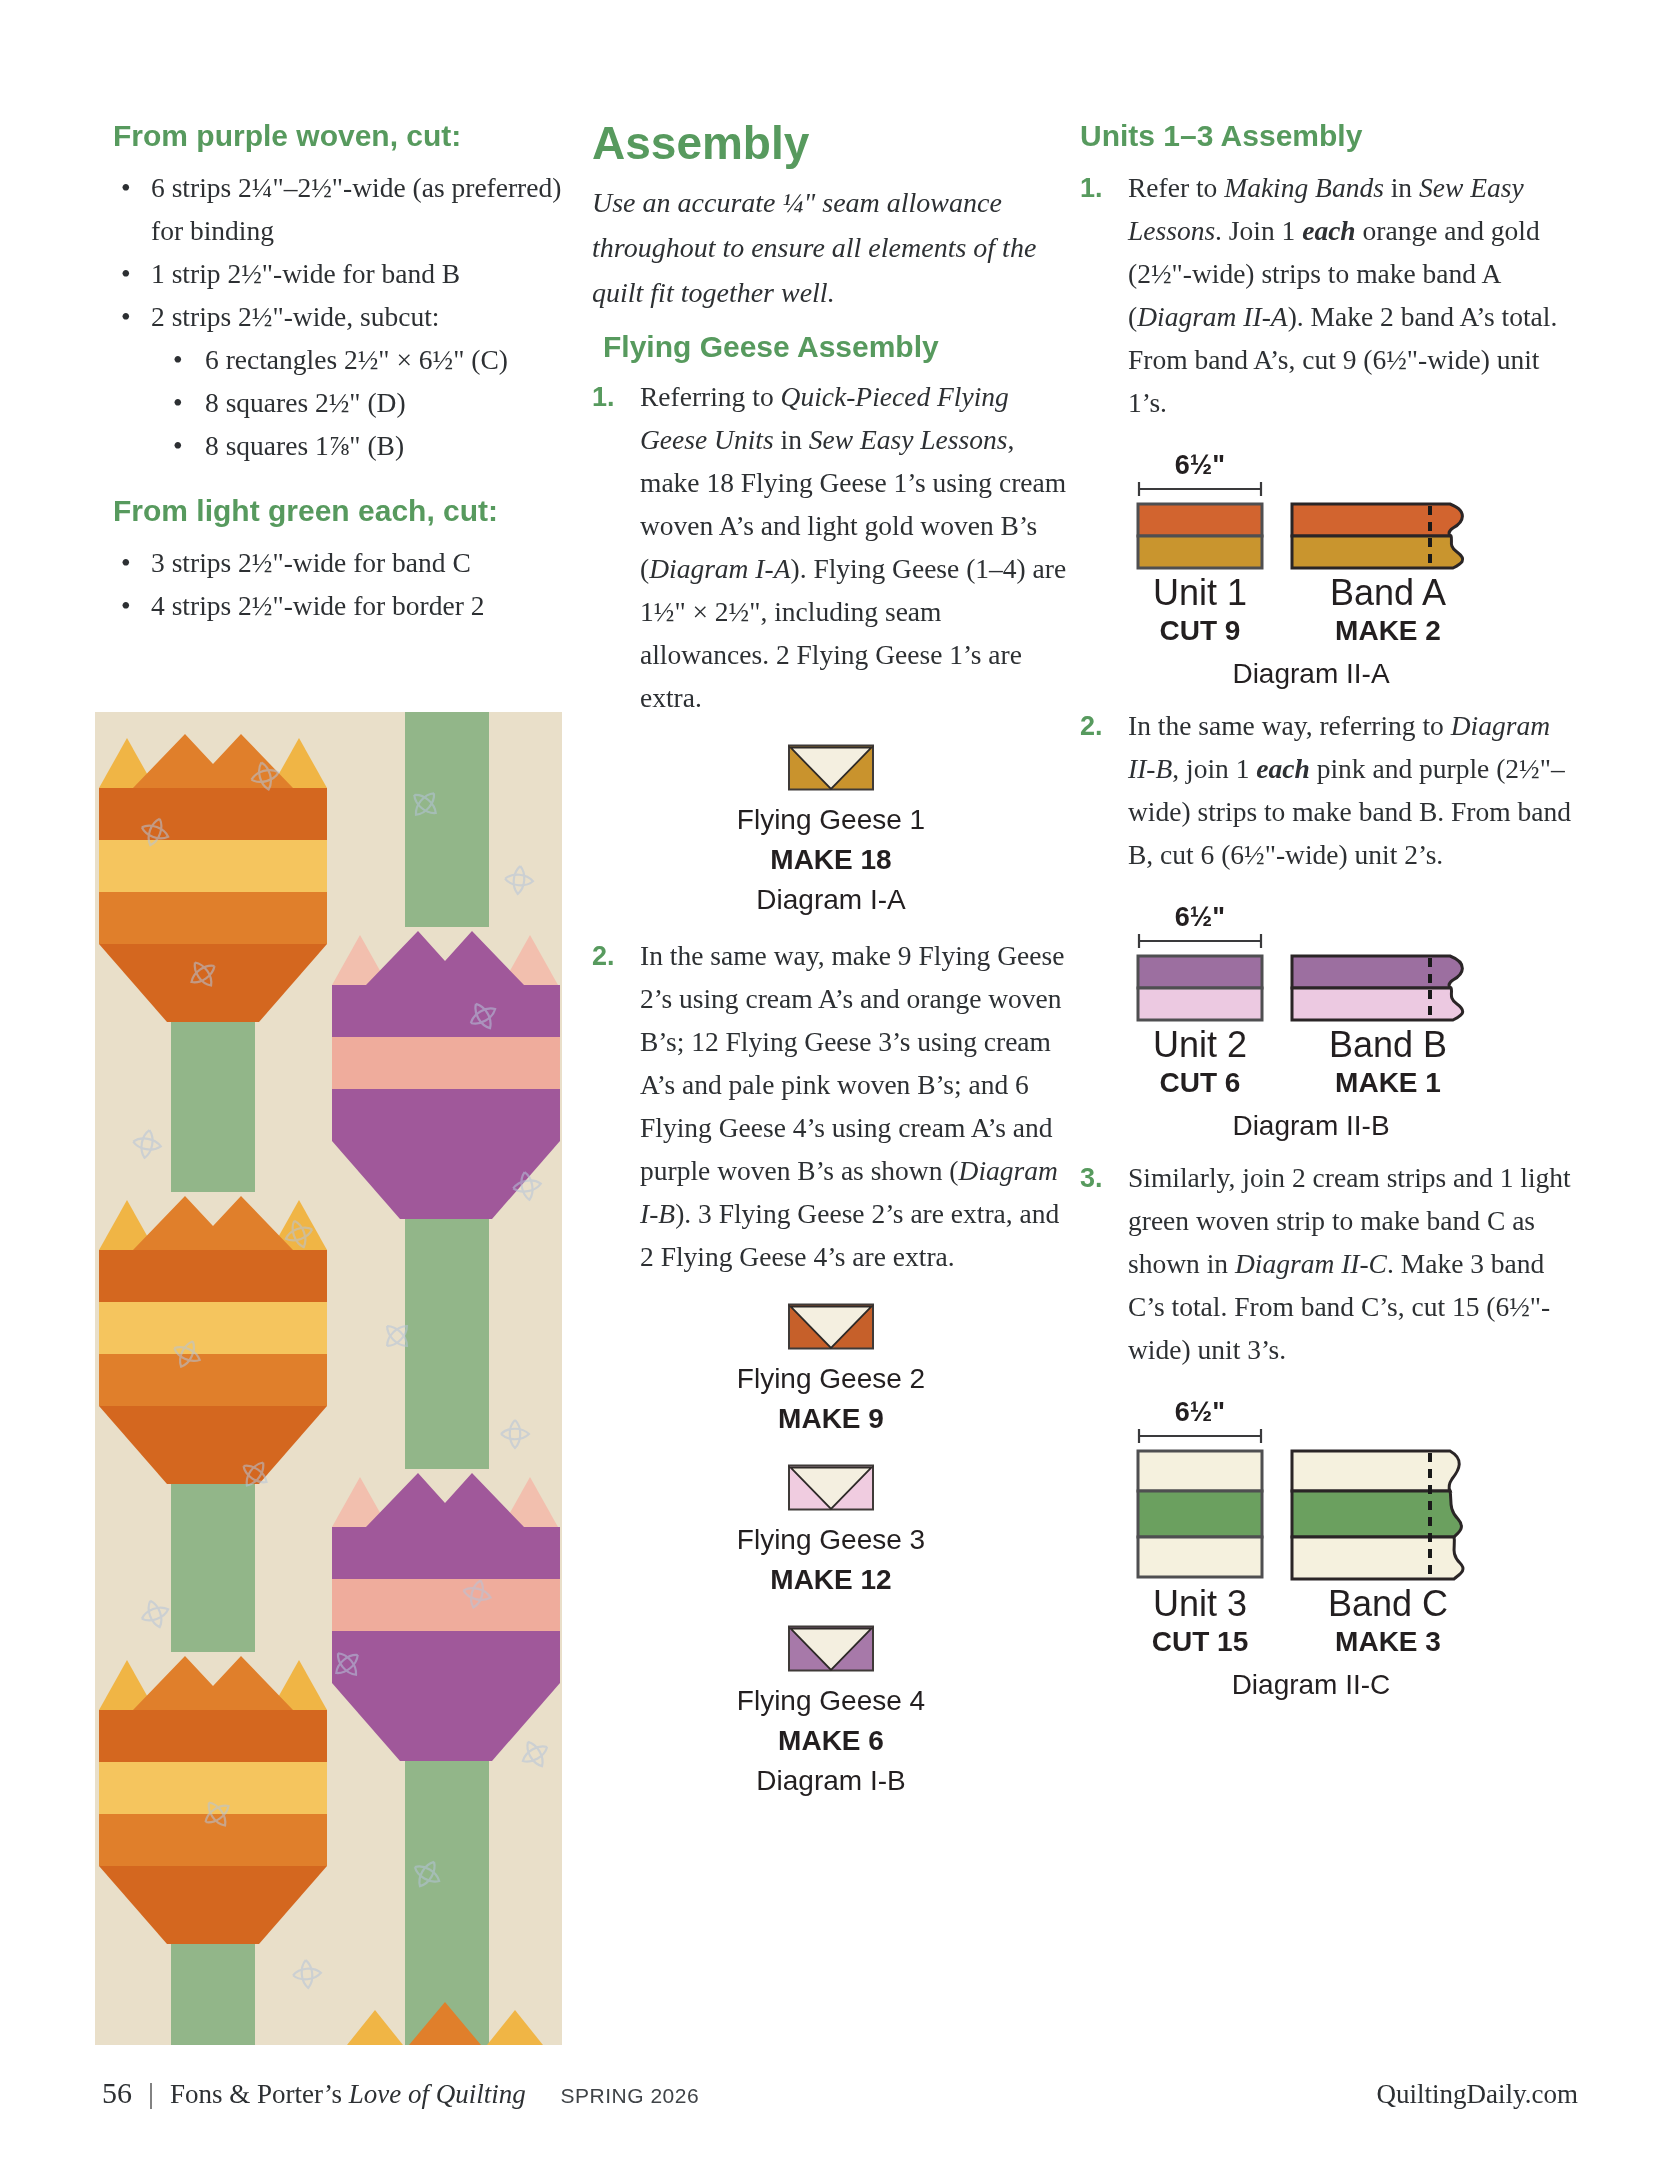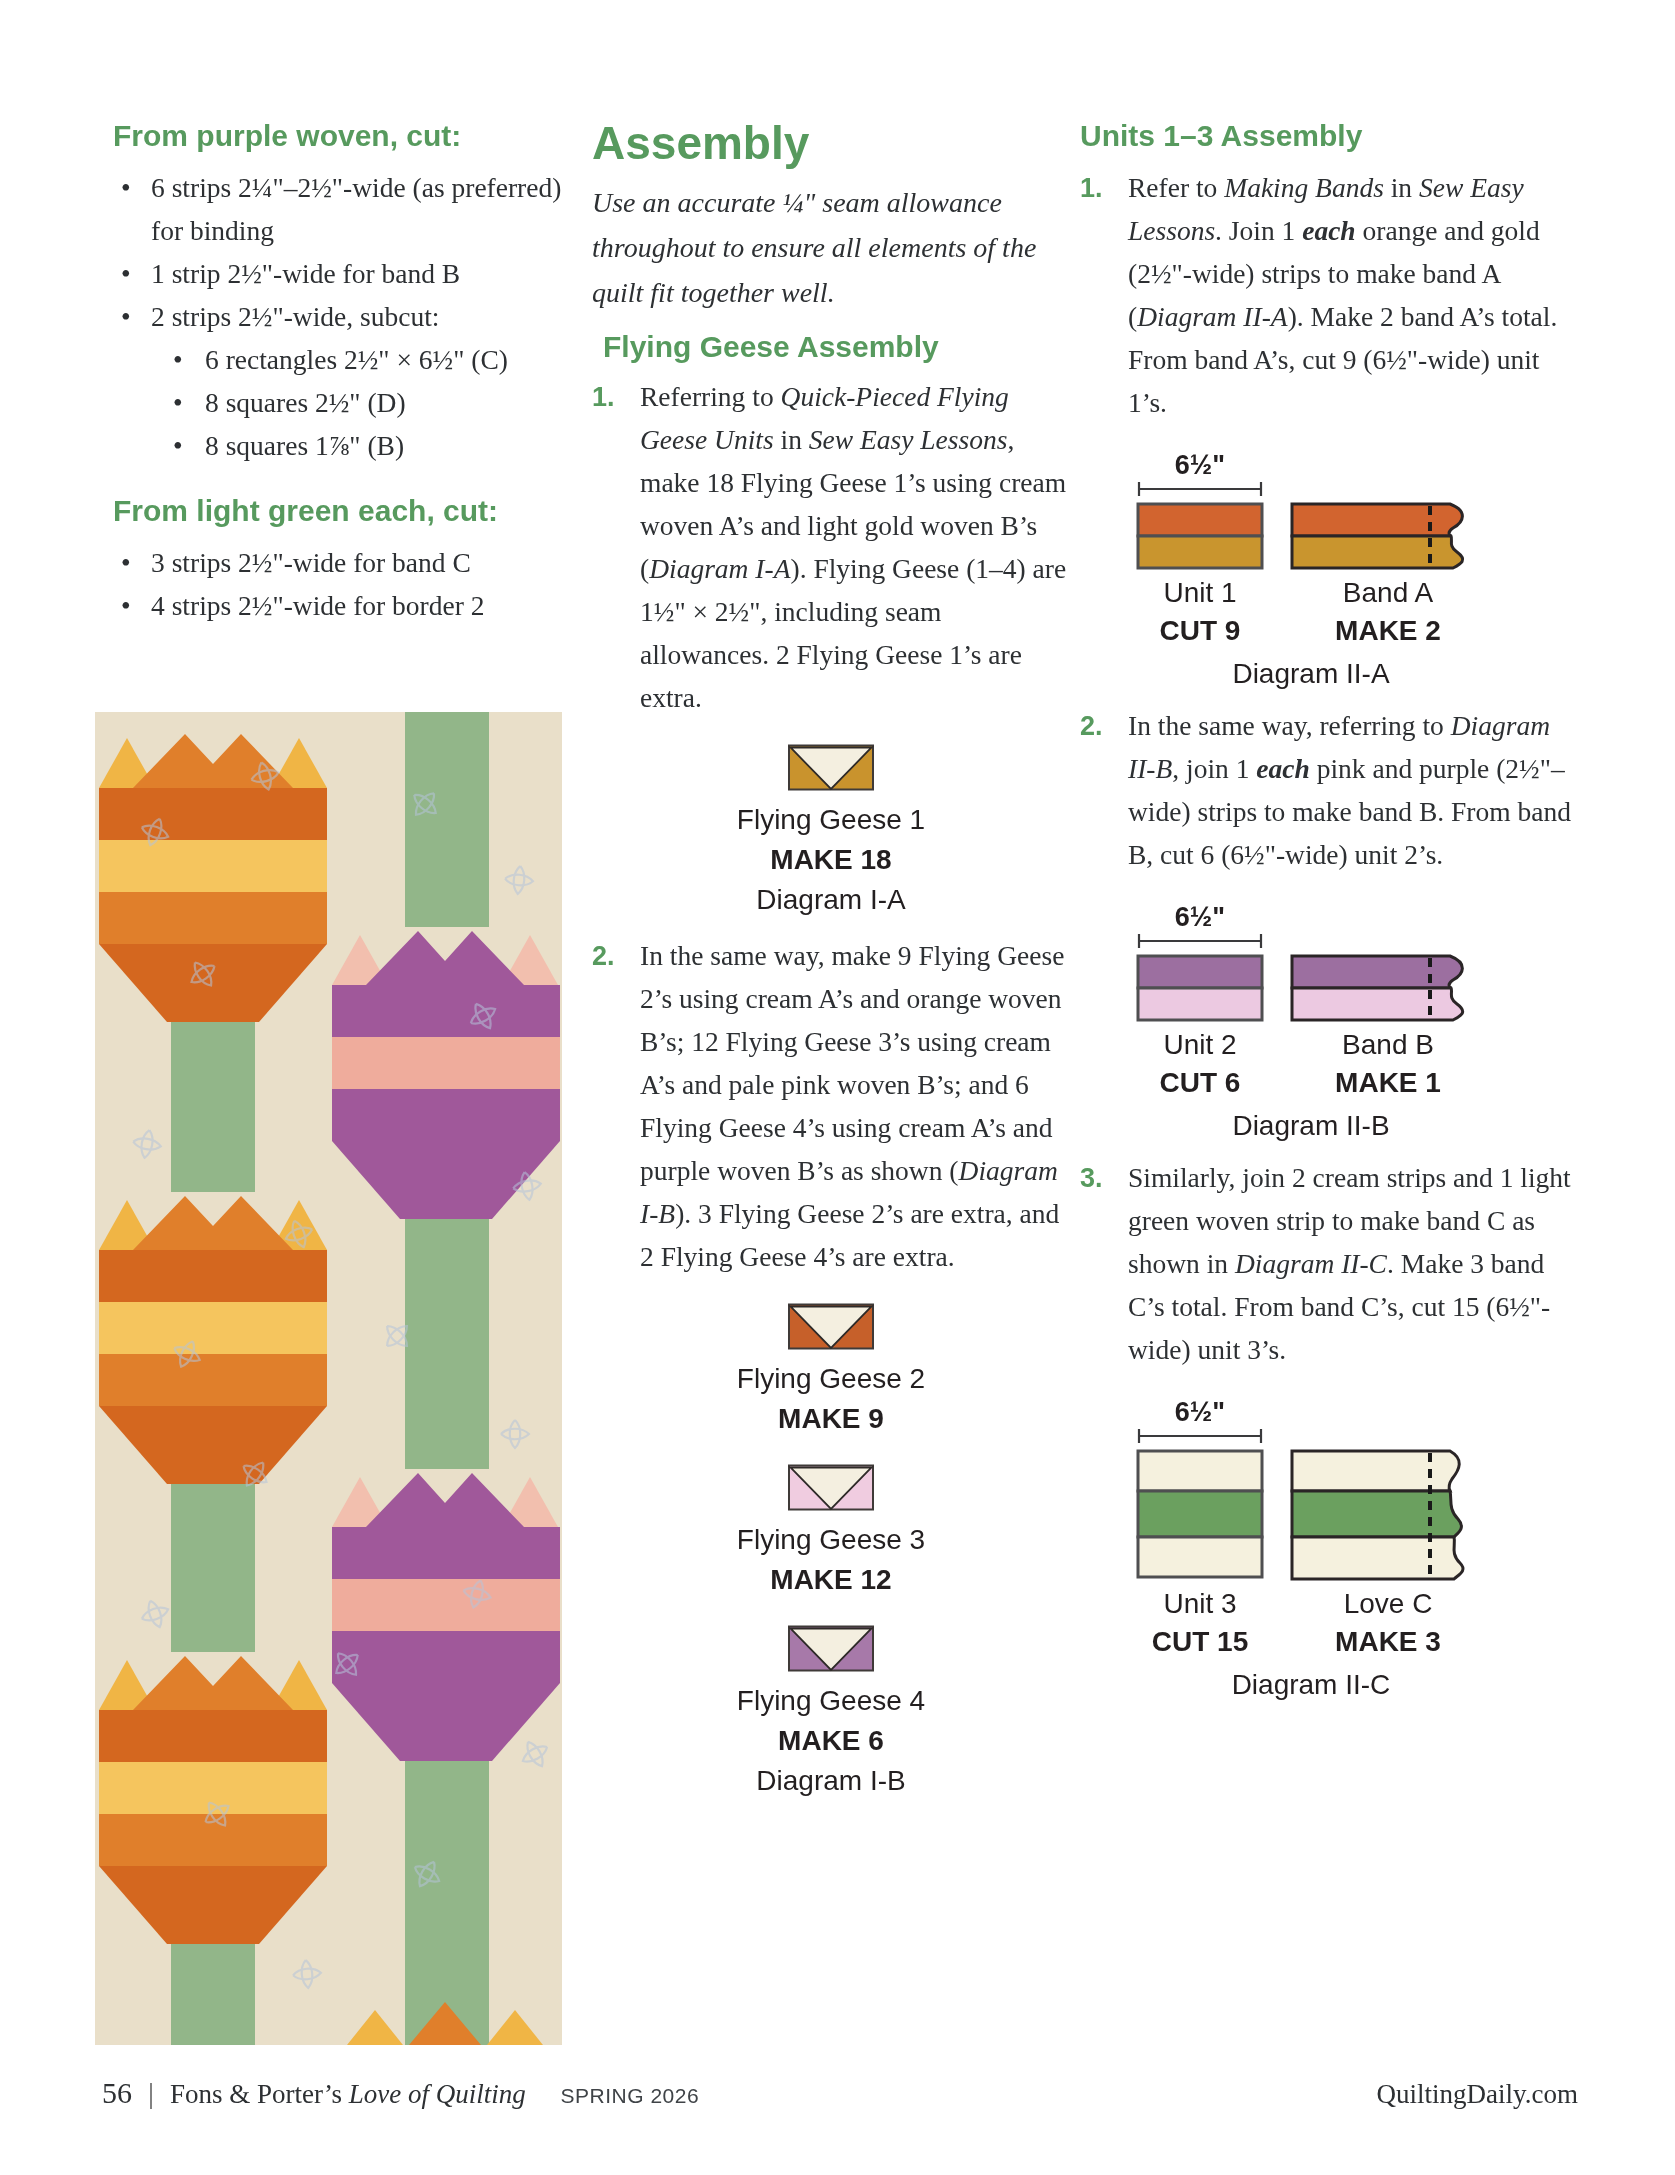--- a/index.html
+++ b/index.html
@@ -55,21 +55,21 @@
   .fg4 .fg-swatch-rect{fill:var(--c-fg_purple);}
   .fg-tri{fill:var(--c-tri_cream);stroke:#2e2a28;stroke-width:1.8;}
 
   
   .band-diagram{
     margin:26px 0 14px 56px;font-family:"Liberation Sans", sans-serif;color:var(--c-label);
   }
   .bd-grid{display:grid;grid-template-columns:128px 196px;column-gap:26px;justify-items:center;align-items:end;}
   .bd-dim-cell{justify-self:center;text-align:center;}
   .bd-dim{font-weight:700;font-size:27px;line-height:30px;}
-  .bd-label{font-size:28px;line-height:38px;margin-top:4px;}
+  .bd-label{font-size:36px;line-height:38px;margin-top:4px;}
   .bd-note{font-weight:700;font-size:28px;line-height:38px;}
   .bd-caption{width:350px;text-align:center;font-size:28px;margin-top:8px;}
   .s-orange{fill:var(--c-orange);} .s-gold{fill:var(--c-gold);}
   .s-purple{fill:var(--c-purple);} .s-pink{fill:var(--c-pink);}
   .s-cream{fill:var(--c-cream);} .s-green{fill:var(--c-bandgreen);}
   .unit-stroke{stroke:var(--c-unit_stroke);stroke-width:3;}
   .band-stroke{stroke:var(--c-band_stroke);stroke-width:3;}
   .cutline{stroke:#191919;stroke-width:4;stroke-dasharray:9 7;fill:none;}
   .measure{stroke:#3a3a3c;stroke-width:2.2;fill:none;}
 
@@ -343,21 +343,21 @@
         <rect class="s-green unit-stroke" x="2" y="42" width="124" height="46"></rect>
         <rect class="s-cream unit-stroke" x="2" y="88" width="124" height="40"></rect>
       </svg>
       <svg width="196" height="132" viewBox="0 0 196 132">
         <path class="s-cream band-stroke" d="M2,2 L160,2 C174,10 170,20 162,30 C158,36 159,40 160,42 L2,42 Z"></path>
         <path class="s-green band-stroke" d="M2,42 L160,42 C162,50 158,60 168,70 C176,79 168,84 164,88 L2,88 Z"></path>
         <path class="s-cream band-stroke" d="M2,88 L164,88 C166,96 160,104 170,114 C178,122 168,126 164,130 L2,130 Z"></path>
         <path class="cutline" d="M140,4 V128"></path>
       </svg>
       <div class="bd-label">Unit 3</div>
-      <div class="bd-label">Love C</div>
+      <div class="bd-label">Band C</div>
       <div class="bd-note">CUT 15</div>
       <div class="bd-note">MAKE 3</div>
     </div>
     <div class="bd-caption">Diagram II-C</div>
   </div>
 </div>
 
 <div id="footer">
   <div>
     <span class="f-page">56</span><span class="f-bar">|</span><span>Fons &amp; Porter’s</span>

